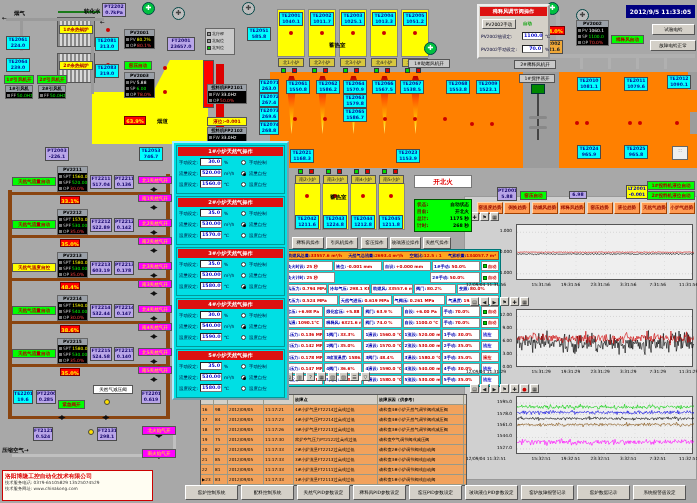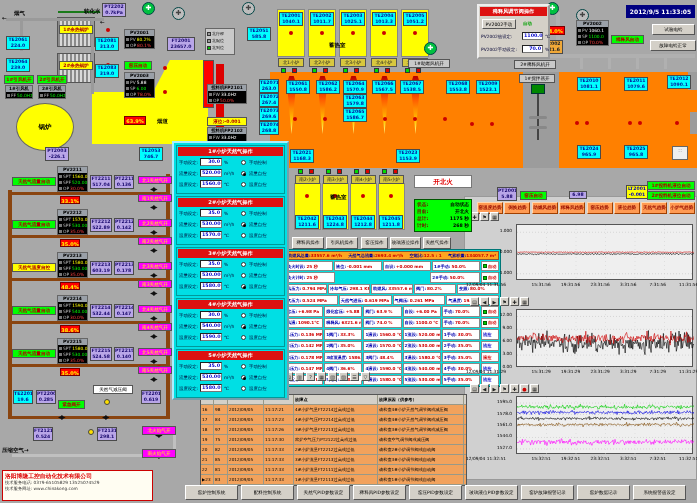--- a/index.html
+++ b/index.html
@@ -103,23 +103,20 @@
   .smallpanel{position:absolute;left:672px;top:146px;width:16px;height:14px;background:#eee;border:1px solid #666;
       z-index:5;font-size:5px;text-align:center;color:#555;}
 </style>
 </head>
 <body>
 
 <div id="app">
 
   <div class="dt">2012/9/5 11:33:05</div>
 
-  <div class="boiler">
-    <span>锅炉</span>
-  </div>
 
   <div class="hx" style="left:57px;top:17px;"></div>
   <div class="hx" style="left:57px;top:53px;"></div>
 
   <div class="legend" id="legendBox">
       <div class="r">
         <div class="sq" style="background: rgb(154, 154, 154);"></div>
         <span>北行程</span>
       </div>
       <div class="r">

